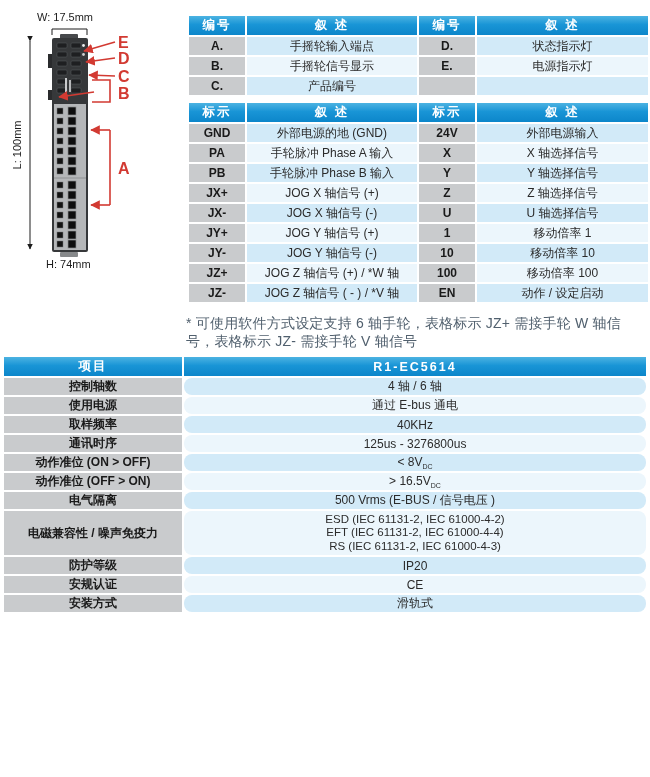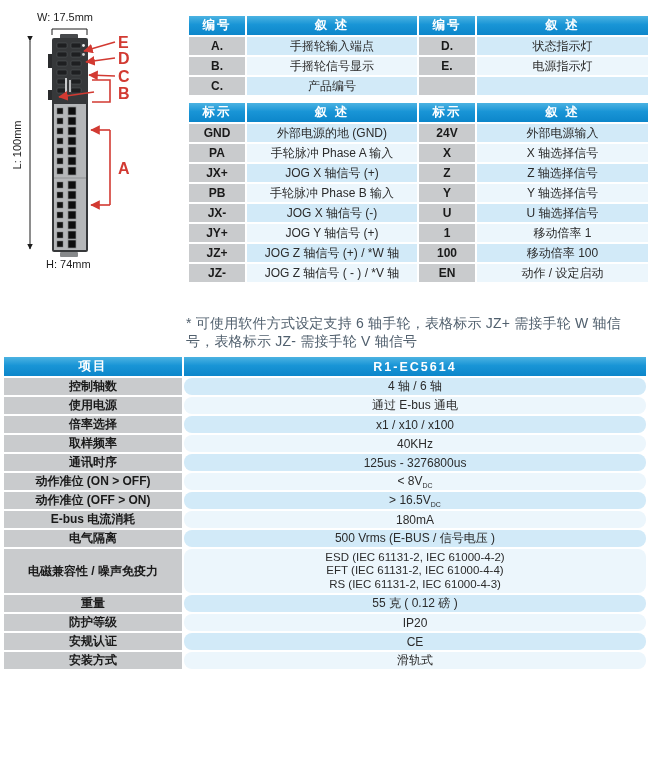--- a/index.html
+++ b/index.html
@@ -205,42 +205,48 @@
         <td class="code">24V</td>
         <td class="desc">外部电源输入</td>
       </tr>
       <tr>
         <td class="code">PA</td>
         <td class="desc">手轮脉冲 Phase A 输入</td>
         <td class="code">X</td>
         <td class="desc">X 轴选择信号</td>
       </tr>
       <tr>
+        <td class="code">PB</td>
+        <td class="desc">手轮脉冲 Phase B 输入</td>
+        <td class="code">Y</td>
+        <td class="desc">Y 轴选择信号</td>
+      </tr>
+      <tr>
         <td class="code">JX+</td>
         <td class="desc">JOG X 轴信号 (+)</td>
         <td class="code">Z</td>
         <td class="desc">Z 轴选择信号</td>
       </tr>
       <tr>
-        <td class="code">PB</td>
-        <td class="desc">手轮脉冲 Phase B 输入</td>
-        <td class="code">Y</td>
-        <td class="desc">Y 轴选择信号</td>
-      </tr>
-      <tr>
         <td class="code">JX-</td>
         <td class="desc">JOG X 轴信号 (-)</td>
         <td class="code">U</td>
         <td class="desc">U 轴选择信号</td>
       </tr>
       <tr>
         <td class="code">JY+</td>
         <td class="desc">JOG Y 轴信号 (+)</td>
         <td class="code">1</td>
         <td class="desc">移动倍率 1</td>
+      </tr>
+      <tr>
+        <td class="code">JY-</td>
+        <td class="desc">JOG Y 轴信号 (-)</td>
+        <td class="code">10</td>
+        <td class="desc">移动倍率 10</td>
       </tr>
       <tr>
         <td class="code">JZ+</td>
         <td class="desc">JOG Z 轴信号 (+) / *W 轴</td>
         <td class="code">100</td>
         <td class="desc">移动倍率 100</td>
       </tr>
       <tr>
         <td class="code">JZ-</td>
         <td class="desc">JOG Z 轴信号 ( - ) / *V 轴</td>
@@ -266,60 +272,48 @@
   <tbody>
       <tr>
         <td class="code">控制轴数</td>
         <td class="desc value">4 轴 / 6 轴</td>
       </tr>
       <tr>
         <td class="code">使用电源</td>
         <td class="desc value">通过 E-bus 通电</td>
       </tr>
       <tr>
-        <td class="code">倍率选择</td>
-        <td class="desc value">x1 / x10 / x100</td>
-      </tr>
-      <tr>
         <td class="code">取样频率</td>
         <td class="desc value">40KHz</td>
       </tr>
       <tr>
         <td class="code">通讯时序</td>
         <td class="desc value">125us - 3276800us</td>
       </tr>
       <tr>
         <td class="code">动作准位 (ON &gt; OFF)</td>
         <td class="desc value">&lt; 8V<sub>DC</sub></td>
       </tr>
       <tr>
         <td class="code">动作准位 (OFF &gt; ON)</td>
         <td class="desc value">&gt; 16.5V<sub>DC</sub></td>
-      </tr>
-      <tr>
-        <td class="code">E-bus 电流消耗</td>
-        <td class="desc value">180mA</td>
       </tr>
       <tr>
         <td class="code">电气隔离</td>
         <td class="desc value">500 Vrms (E-BUS / 信号电压 )</td>
       </tr>
       <tr>
         <td class="code">电磁兼容性 / 噪声免疫力</td>
         <td class="desc value multiline">
           <div>ESD (IEC 61131-2, IEC 61000-4-2)</div>
           <div>EFT (IEC 61131-2, IEC 61000-4-4)</div>
           <div>RS (IEC 61131-2, IEC 61000-4-3)</div>
         </td>
       </tr>
       <tr>
-        <td class="code">重量</td>
-        <td class="desc value">55 克 ( 0.12 磅 )</td>
-      </tr>
-      <tr>
         <td class="code">防护等级</td>
         <td class="desc value">IP20</td>
       </tr>
       <tr>
         <td class="code">安规认证</td>
         <td class="desc value">CE</td>
       </tr>
       <tr>
         <td class="code">安装方式</td>
         <td class="desc value">滑轨式</td>

